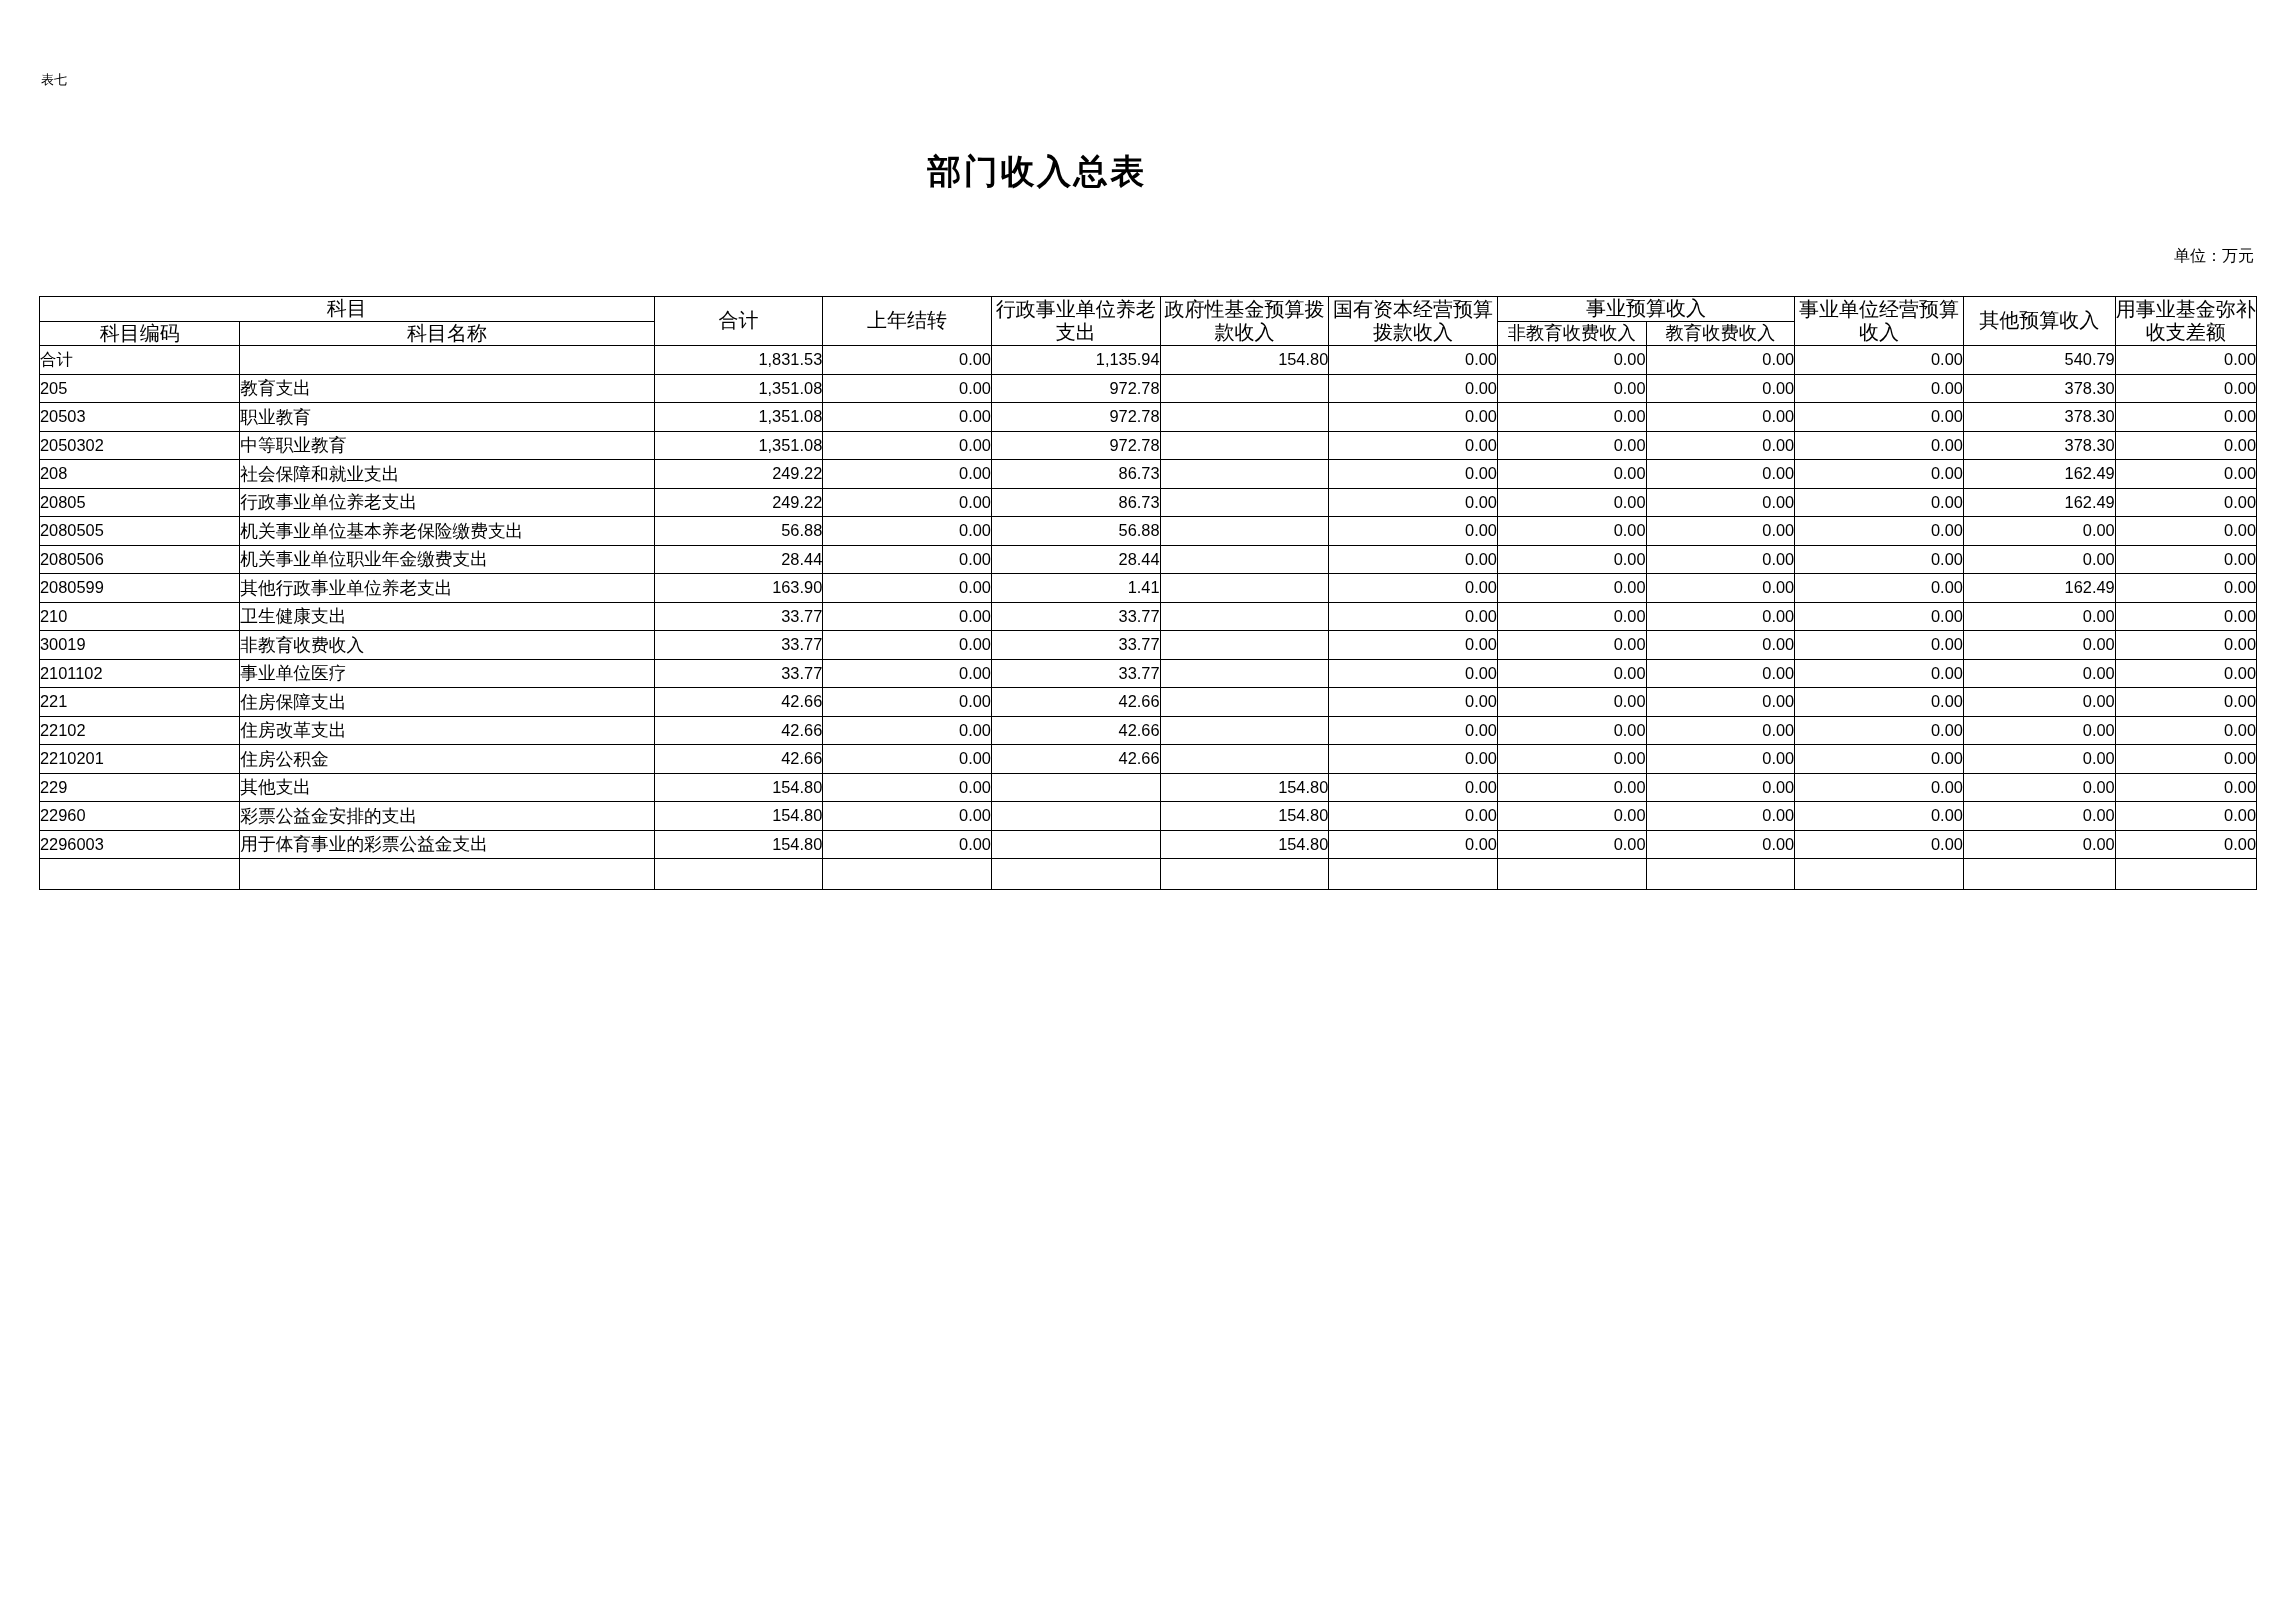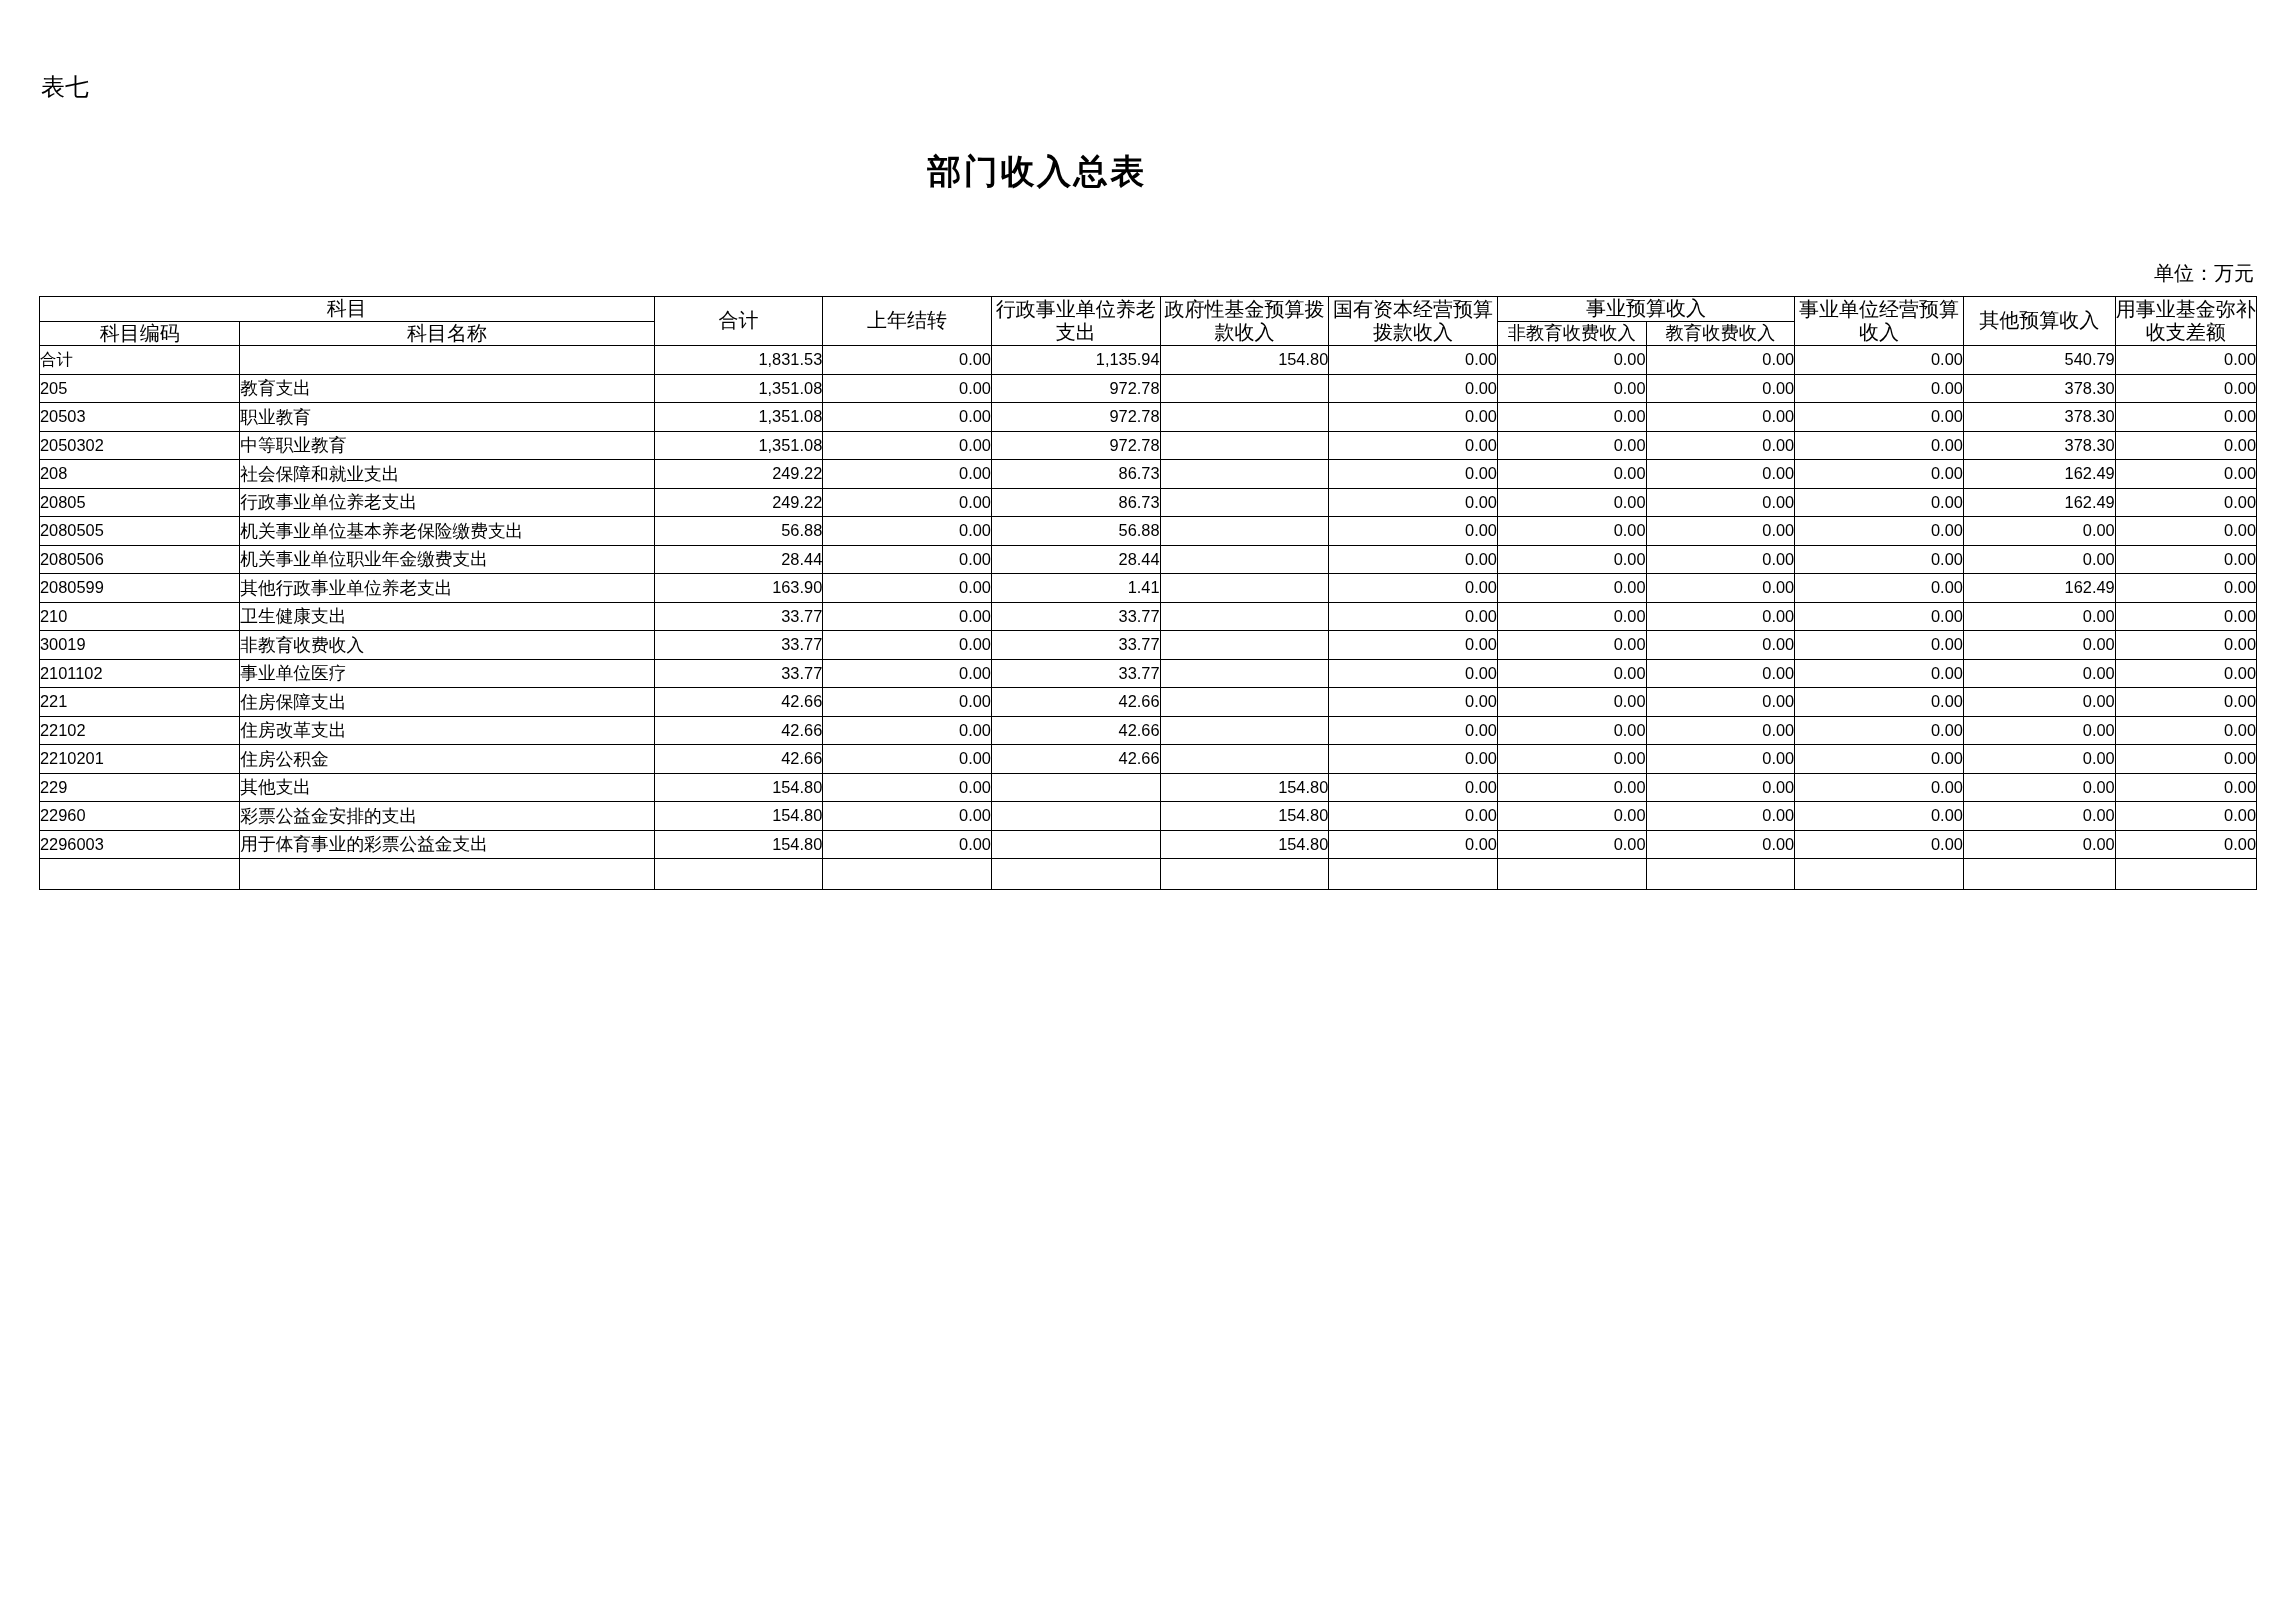--- a/index.html
+++ b/index.html
@@ -18,39 +18,39 @@
   .page {
     position: absolute;
     left: 0; top: 0;
     width: 2295px;
     height: 1623px;
   }
   .sheet-tag {
     position: absolute;
     left: 41px;
     top: 71px;
-    font-size: 24px;
+    font-size: 13px;
     font-family: "Liberation Sans", "DejaVu Sans", sans-serif;
   }
   .doc-title {
     position: absolute;
     left: 0;
     top: 149px;
     width: 2074px;
     text-align: center;
     font-size: 34px;
     font-weight: bold;
     letter-spacing: 2.6px;
     font-family: "Liberation Serif", "DejaVu Serif", serif;
   }
   .unit-note {
     position: absolute;
     right: 41px;
-    top: 260px;
-    font-size: 20px;
+    top: 246px;
+    font-size: 16px;
     font-family: "Liberation Sans", "DejaVu Sans", sans-serif;
     text-align: right;
   }
   table.main {
     position: absolute;
     left: 39px;
     top: 296px;
     width: 2218px;
     border-collapse: collapse;
     table-layout: fixed;

